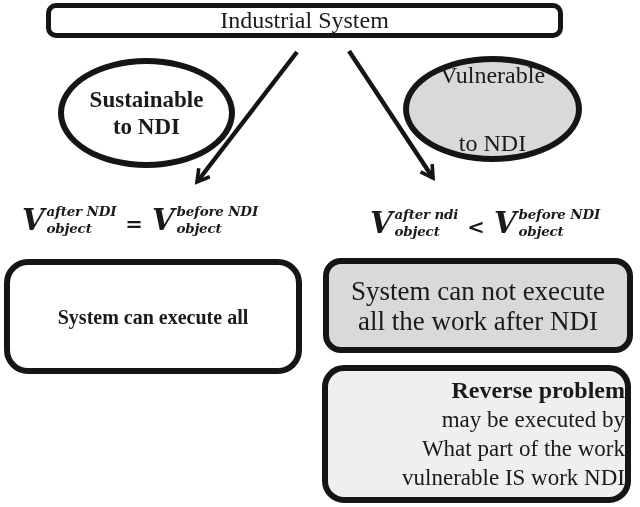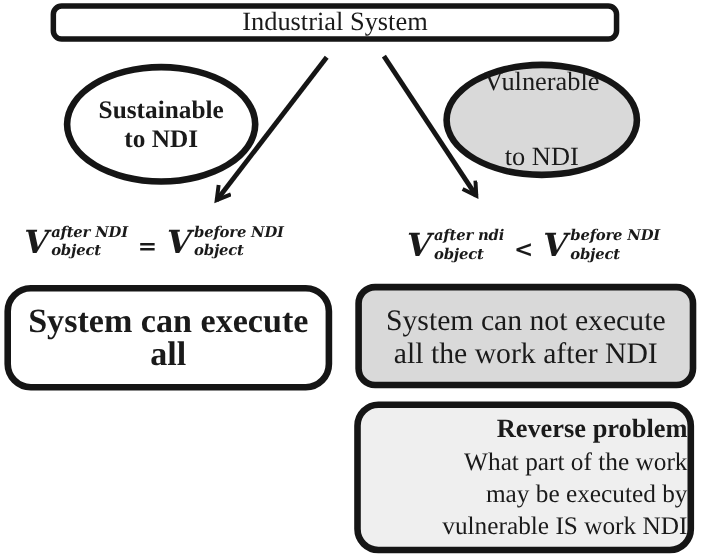--- a/index.html
+++ b/index.html
@@ -25,23 +25,23 @@
            font-family:"DejaVu Serif",serif;font-style:italic;font-weight:700;}
   #formula-left{left:20px;top:192px;width:240px;height:56px;}
   #formula-right{left:340px;top:195px;width:290px;height:56px;}
   .vterm{display:inline-flex;align-items:center;}
   .vbase{font-size:29px;line-height:1;}
   .scripts{display:inline-flex;flex-direction:column;margin-left:2px;font-size:13.5px;
            line-height:1;letter-spacing:-0.2px;white-space:nowrap;}
   .scripts .sup{margin-bottom:3px;}
   .op{font-style:normal;font-size:21px;margin:0 9px;transform:translateY(3px);}
   
-  #box-left{left:4px;top:259px;width:298px;height:96px;background:#fff;
+  #box-left{left:4px;top:259px;width:298px;height:115px;background:#fff;
             border:6px solid #151515;border-radius:24px;font-weight:700;
-            font-size:31px;line-height:30px;}
+            font-size:20px;line-height:30px;}
   #box-right{left:323px;top:258px;width:310px;height:95px;background:#d9d9d9;
              border:6px solid #151515;border-radius:18px;font-size:27px;line-height:30px;}
   #box-reverse{left:322px;top:365px;width:309px;height:138px;background:#efefef;
                border:6px solid #151515;border-radius:22px;font-size:23px;line-height:29px;align-items:flex-end;}
   #box-reverse .title{font-weight:700;font-size:24px;}
 </style>
 </head>
 <body>
 
 <div id="canvas">
@@ -110,18 +110,18 @@
     <span>System can execute all</span>
   </div>
 
   <div class="node" id="box-right">
     <span>System can not execute</span>
     <span>all the work after NDI</span>
   </div>
 
   <div class="node" id="box-reverse">
     <span class="title">Reverse problem</span>
+    <span>may be executed by</span>
     <span>What part of the work</span>
-    <span>may be executed by</span>
     <span>vulnerable IS work NDI</span>
   </div>
 
 </div>
 
 </body></html>

